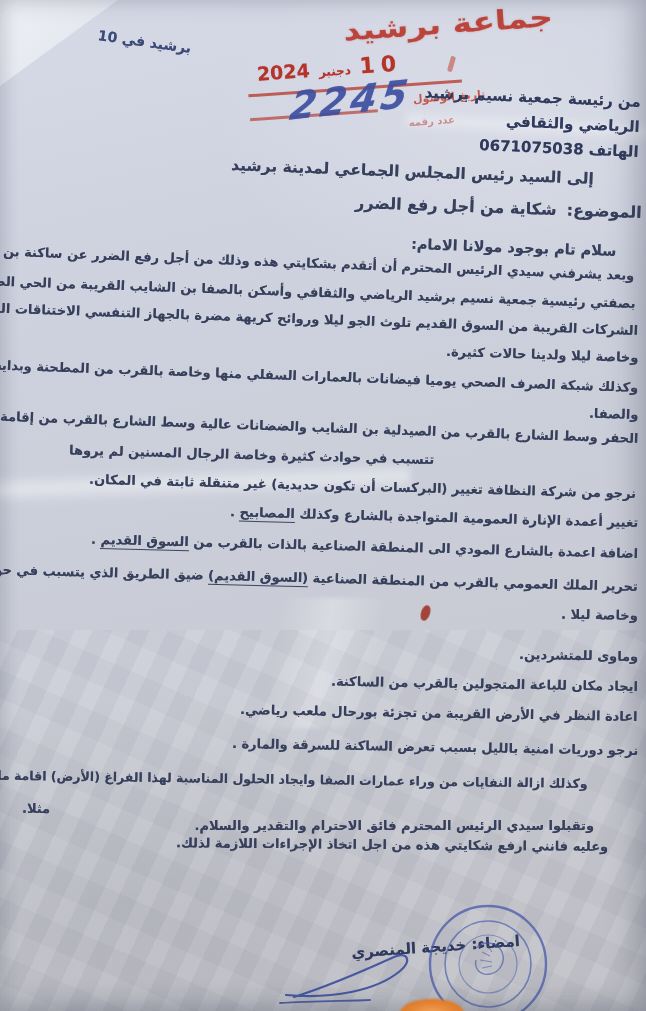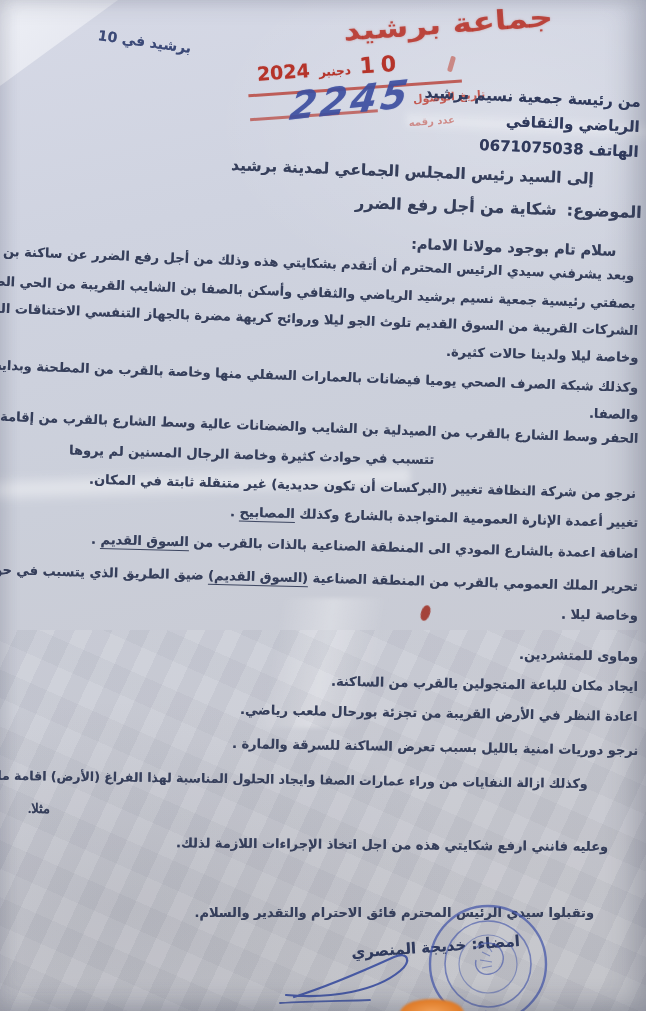--- a/index.html
+++ b/index.html
@@ -133,24 +133,24 @@
   </div>
   <div class="bl" style="top:579px;right:8px;transform:rotate(1.5deg);">
     <span>تحرير الملك العمومي بالقرب من المنطقة الصناعية </span><span class="ul">(السوق القديم)</span><span> ضيق الطريق الذي يتسبب في حوادث السير كثيرة</span>
   </div>
   <div class="bl" style="top:608px;right:8px;transform:rotate(1deg);">وخاصة ليلا .</div>
   <div class="bl" style="top:649px;right:8px;transform:rotate(1deg);">وماوى للمتشردين.</div>
   <div class="bl" style="top:679px;right:8px;transform:rotate(1deg);">ايجاد مكان للباعة المتجولين بالقرب من الساكنة.</div>
   <div class="bl" style="top:709px;right:8px;transform:rotate(1deg);">اعادة النظر في الأرض القريبة من تجزئة بورحال ملعب رياضي.</div>
   <div class="bl" style="top:743px;right:8px;transform:rotate(1deg);">نرجو دوريات امنية بالليل بسبب تعرض الساكنة للسرقة والمارة .</div>
   <div class="bl" style="top:776px;right:58px;transform:rotate(.8deg);font-size:12.5px;">وكذلك ازالة النفايات من وراء عمارات الصفا وايجاد الحلول المناسبة لهذا الفراغ (الأرض) اقامة ملاعب القرب بها</div>
-  <div class="bl" style="top:801px;right:596px;transform:rotate(.5deg);font-family:Liberation Serif, serif;">مثلا.</div>
+  <div class="bl" style="top:801px;right:596px;transform:rotate(.5deg);">مثلا.</div>
 
   <div class="bl" style="top:839px;right:38px;transform:rotate(.5deg);">وعليه فانني ارفع شكايتي هذه من اجل اتخاذ الإجراءات اللازمة لذلك.</div>
-  <div class="bl" style="top:905px;right:52px;">وتقبلوا سيدي الرئيس المحترم فائق الاحترام والتقدير والسلام.</div>
+  <div class="bl" style="top:818px;right:52px;">وتقبلوا سيدي الرئيس المحترم فائق الاحترام والتقدير والسلام.</div>
 
   <div class="bl sig-label">
     <span>امضاء:</span>
     <span>خديجة المنصري</span>
   </div>
 
   <svg class="sig-svg" width="170" height="62" viewBox="0 0 170 62">
     <path d="M 14,50 C 60,54 104,46 128,26 C 140,16 136,6 122,12 C 100,22 60,40 22,52" fill="none" stroke="#3a4e9e" stroke-width="2.2" stroke-linecap="round" opacity=".9"></path>
     <path d="M 8,58 C 40,56 70,56 98,55" fill="none" stroke="#3a4e9e" stroke-width="1.8" stroke-linecap="round" opacity=".85"></path>
   </svg>

